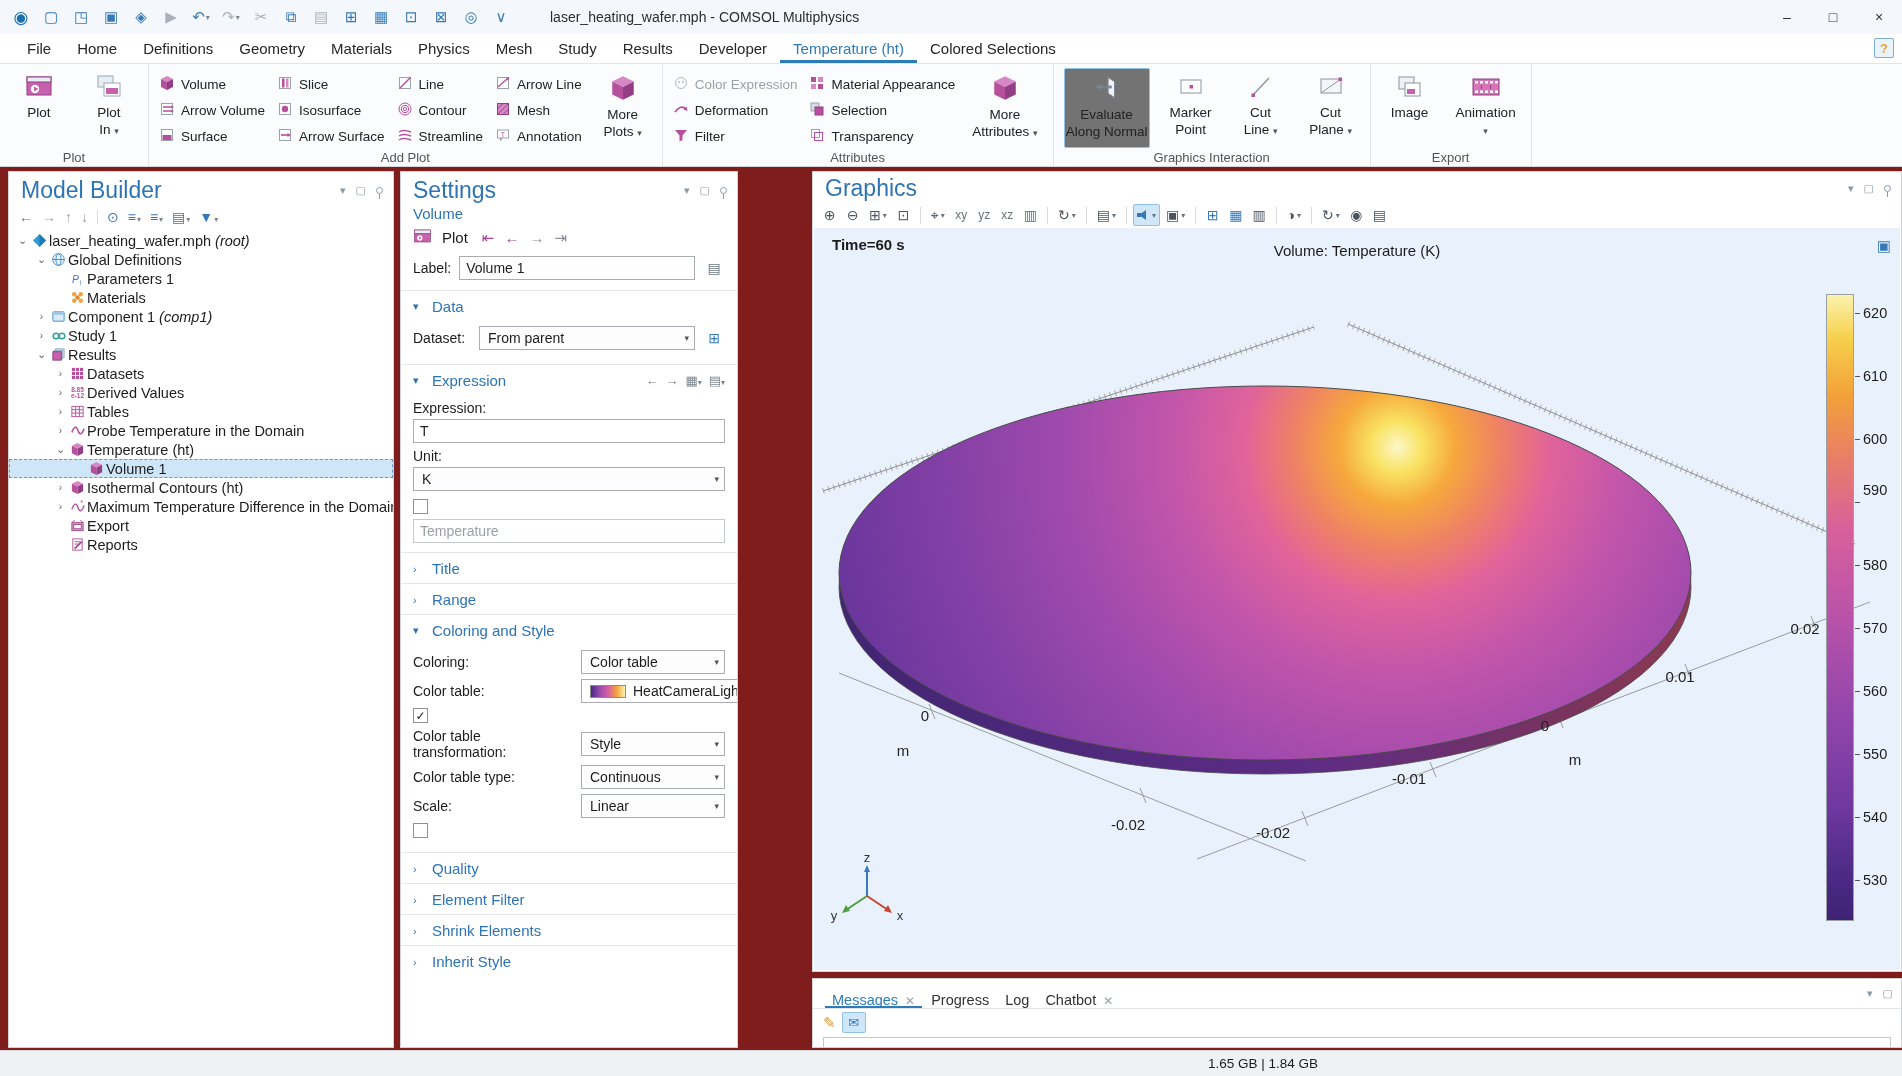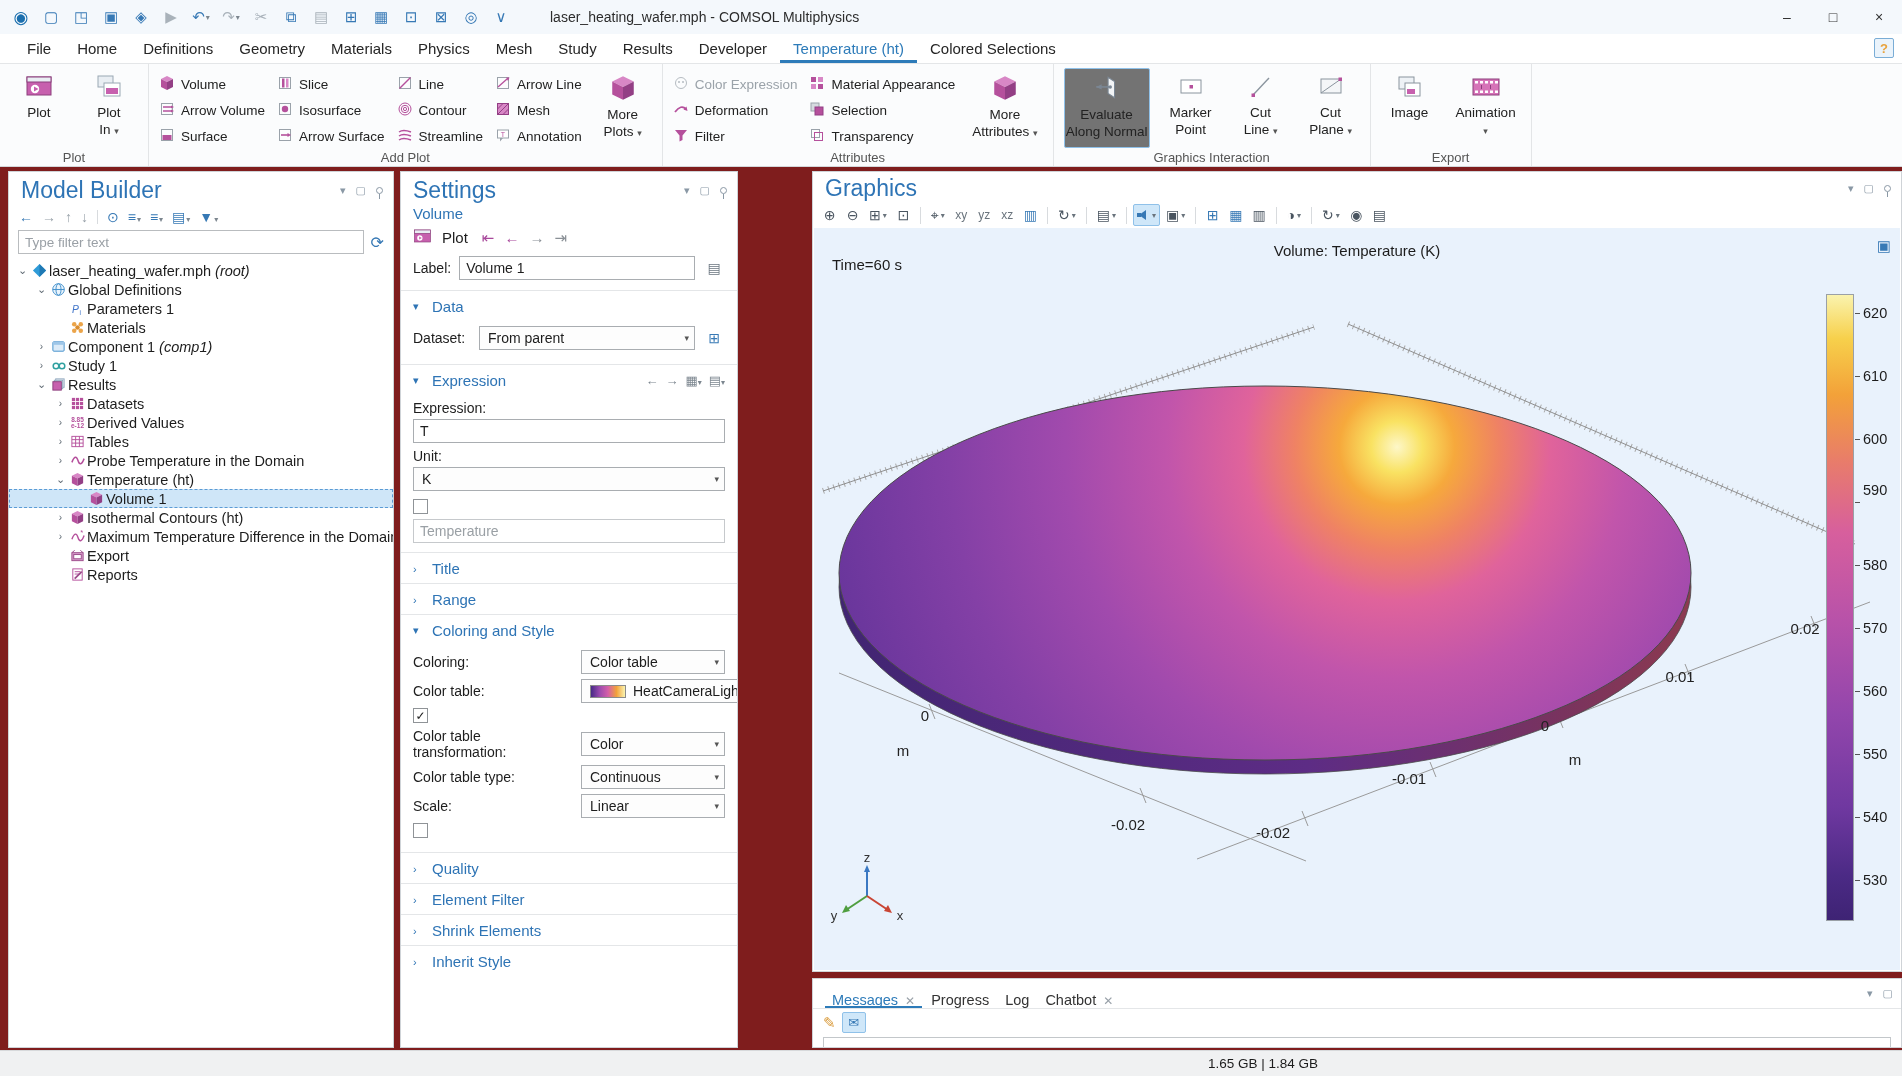--- a/index.html
+++ b/index.html
@@ -100,21 +100,21 @@
   .gfx-btn { height:22px; min-width:21px; padding:0 3px; display:flex; align-items:center; justify-content:center; gap:2px; border:1px solid transparent; }
   .gfx-btn .dd { font-size:8px; color:#6a747d; }
   .gfx-btn.active { background:#cfe7f9; border:1px solid #8fc1e9; border-radius:2px; }
   .gfx-btn.on { color:#3779b5; }
   .gfx-btn.smalltxt { font-size:12px; color:#6a747d; }
   .gfx-sep { width:1px; height:17px; background:#d8dbde; margin:0 4px; }
   .speaker { width:13px; height:11px; position:relative; }
   .speaker::before { content:""; position:absolute; left:0; top:3.5px; width:4px; height:4px; background:#3779b5; }
   .speaker::after { content:""; position:absolute; left:2.5px; top:0.5px; border-top:5px solid transparent; border-bottom:5px solid transparent; border-right:7px solid #3779b5; }
   .plot-area { position:absolute; left:1px; top:56px; right:1px; bottom:1px; background:#e9f2fc; overflow:hidden; }
-  .plot-time { position:absolute; left:18px; top:28px; font-size:15px; color:#1c1c1c; }
+  .plot-time { position:absolute; left:18px; top:8px; font-size:15px; color:#1c1c1c;font-weight:bold; }
   .plot-heading { position:absolute; left:50%; top:14px; transform:translateX(-50%); font-size:15px; color:#1c1c1c; }
   .plot-corner-icon { position:absolute; right:9px; top:9px; color:#3779b5; font-size:15px; }
   .axis-label { position:absolute; transform:translate(-50%,-50%); font-size:15px; color:#222; white-space:nowrap; }
   .colorbar { position:absolute; left:1012px; top:66px; width:28px; height:627px; border:1px solid #9aa0a6;
     background:linear-gradient(180deg,#faf3ae 0%,#f7d04b 7%,#f3a139 16%,#e87b6c 27%,#d75f9d 38%,#b852a9 52%,#9346ac 67%,#6f38a0 82%,#4b2a85 93%,#3e2374 100%); }
   .cb-tick { position:absolute; width:5px; height:1px; background:#555; left:1041px; }
   .cb-label { position:absolute; left:1049px; transform:translateY(-50%); font-size:14.5px; color:#1c1c1c; }
 
   
   .bp-tabs { display:flex; gap:2px; padding:0 12px; height:30px; align-items:stretch; border-bottom:1px solid #e4e6e8; position:relative; }
@@ -460,24 +460,20 @@
         <span>→</span>
         <span>↑</span>
         <span>↓</span>
         <span class="mb-sep"></span>
         <span class="blue">⊙</span>
         <span class="blue">≡<span class="dd">▾</span></span>
         <span class="blue">≡<span class="dd">▾</span></span>
         <span class="blue">▤<span class="dd">▾</span></span>
         <span class="blue">▼<span class="dd">▾</span></span>
       </div>
-    <div class="filter-row">
-      <input class="filter-input" placeholder="Type filter text" style="">
-      <span class="refresh-icon">⟳</span>
-    </div>
     <div class="tree" id="mb-tree">
         <div class="tree-row" style="padding-left: 6px;">
           <span class="chev" style="font-size: 11px;">⌄</span>
           <span class="ticon">
             <svg width="15" height="15" viewBox="0 0 16 16">
               <polygon points="8,1 15,8 8,15 1,8" fill="#2f9bd8"></polygon>
               <polygon points="8,1 15,8 8,15" fill="#1f79b4"></polygon>
             </svg>
           </span>
           <span class="tlabel">laser_heating_wafer.mph<i> (root)</i></span>
@@ -769,21 +765,21 @@
           </div>
           <span class="icon-btn">▦</span>
         </div>
         <div class="form-row">
           <span class="checkbox" id="cb-color-legend">✓</span>
 
         </div>
         <div class="form-row">
           <span class="form-label">Color table transformation:</span>
           <div class="select w232">
-            <span>Color</span>
+            <span>Style</span>
           </div>
         </div>
         <div class="form-row">
           <span class="form-label">Color table type:</span>
           <div class="select w232">
             <span>Continuous</span>
           </div>
         </div>
         <div class="form-row">
           <span class="form-label">Scale:</span>

